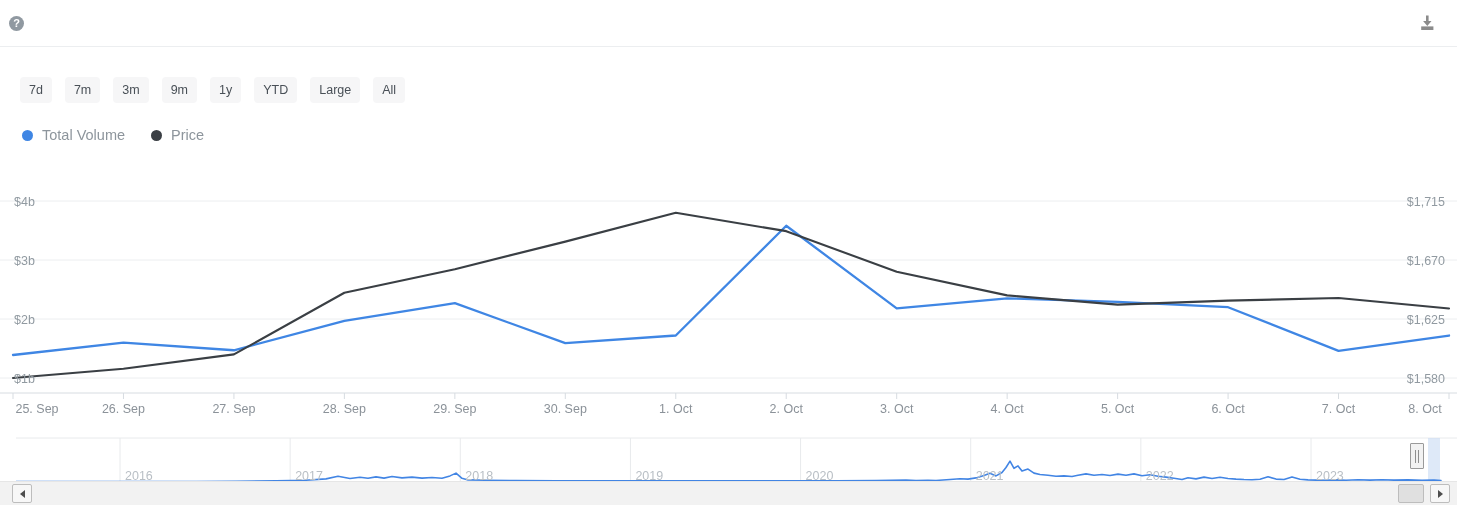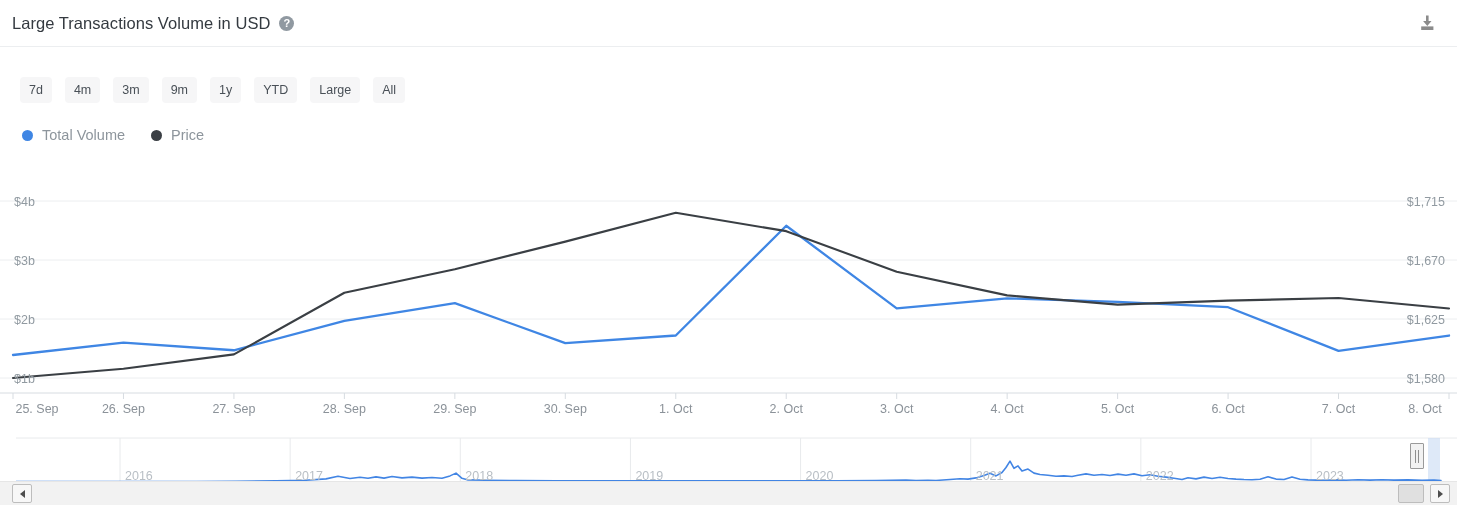--- a/index.html
+++ b/index.html
@@ -232,34 +232,33 @@
     border-bottom: 4px solid transparent;
     border-left: 5px solid #4d4d4d;
   }
 </style>
 </head>
 <body>
 
 <div id="app">
 
   <div class="header">
-    <div class="header-title">Large Transactions Volume in USD</div>
     <div class="help-icon">?</div>
     <div class="header-spacer"></div>
     <div class="download-btn" title="Download">
       <svg width="20" height="20" viewBox="0 0 20 20" aria-hidden="true">
         <path d="M9 2.6h2.6v5.3h2.9L10.3 13 6.1 7.9H9z" fill="#8b8b8b"></path>
         <rect x="4.2" y="13.4" width="12.2" height="3.6" fill="#8b8b8b"></rect>
       </svg>
     </div>
   </div>
 
   <div class="range-bar">
     <button class="range-btn">7d</button>
-    <button class="range-btn">4m</button>
+    <button class="range-btn">7m</button>
     <button class="range-btn">3m</button>
     <button class="range-btn">9m</button>
     <button class="range-btn">1y</button>
     <button class="range-btn">YTD</button>
     <button class="range-btn">Large</button>
     <button class="range-btn">All</button>
   </div>
 
   <div class="legend">
     <div class="legend-item">

